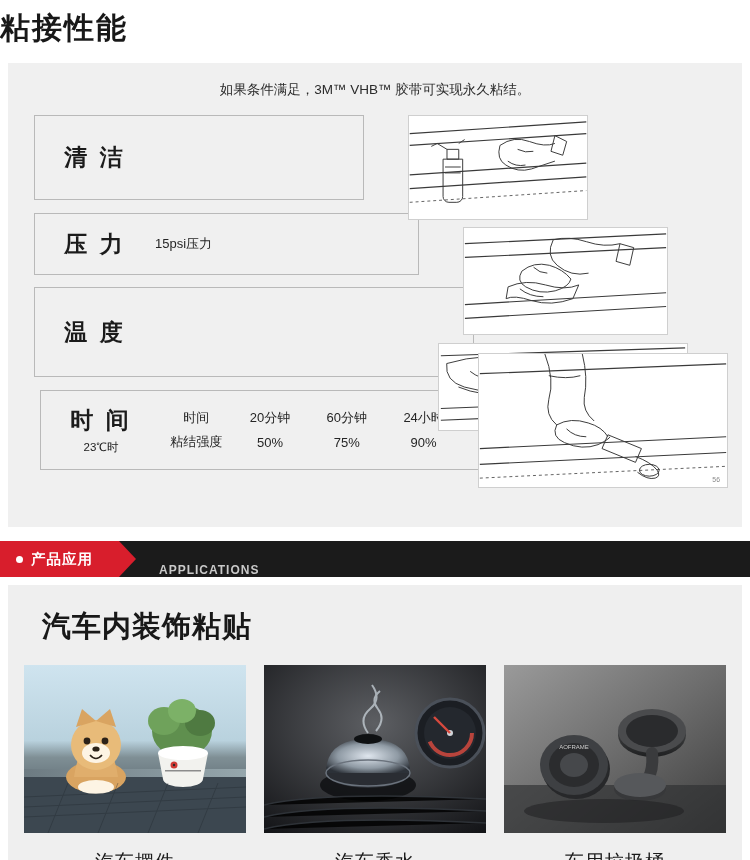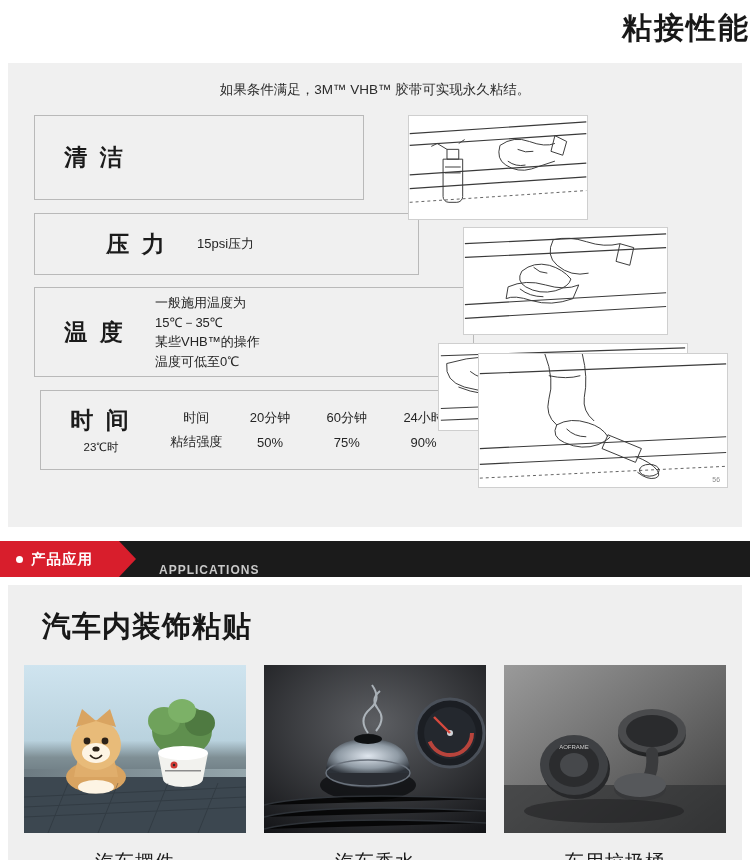--- a/index.html
+++ b/index.html
@@ -15,21 +15,21 @@
     overflow: hidden;
   }
   .page {
     position: relative;
     width: 750px;
     height: 860px;
   }
 
   
   .sec-title {
-    text-align: right;
+    text-align: left;
     font-size: 30px;
     font-weight: bold;
     letter-spacing: 2px;
     color: #181818;
     padding: 8px 0 14px 0;
   }
   .panel {
     margin: 0 8px;
     background: #f0f0f0;
     padding: 18px 0 22px 0;
@@ -69,21 +69,21 @@
     letter-spacing: 0;
     margin-top: 4px;
   }
   .spec-text {
     font-size: 13px;
     line-height: 1.5;
     color: #252525;
   }
 
   #box-clean   { left: 26px;  top: 0px;   width: 330px; height: 85px; }
-  #box-pressure{ left: 26px;  top: 98px;  width: 385px; height: 62px; padding-left: 42px; }
+  #box-pressure{ left: 26px;  top: 98px;  width: 385px; height: 62px; }
   #box-temp    { left: 26px;  top: 172px; width: 440px; height: 90px; }
   #box-time    { left: 32px;  top: 275px; width: 500px; height: 80px; }
 
   
   .time-table {
     border-collapse: collapse;
     font-size: 13px;
     color: #252525;
   }
   .time-table td {
@@ -223,23 +223,20 @@
         <div class="spec-box" id="box-pressure">
           <div class="spec-label">
             <span>压 力</span>
           </div>
           <div class="spec-text">15psi压力</div>
         </div>
 
         <div class="spec-box" id="box-temp">
           <div class="spec-label">
             <span>温 度</span>
-          </div>
-          <div class="spec-text">
-            一般施用温度为<br>15℃－35℃<br>某些VHB™的操作<br>温度可低至0℃
           </div>
         </div>
 
         <div class="spec-box" id="box-time">
           <div class="spec-label">
             <span>时 间</span>
             <span class="sub">23℃时</span>
           </div>
           <table class="time-table">
             <tbody>

